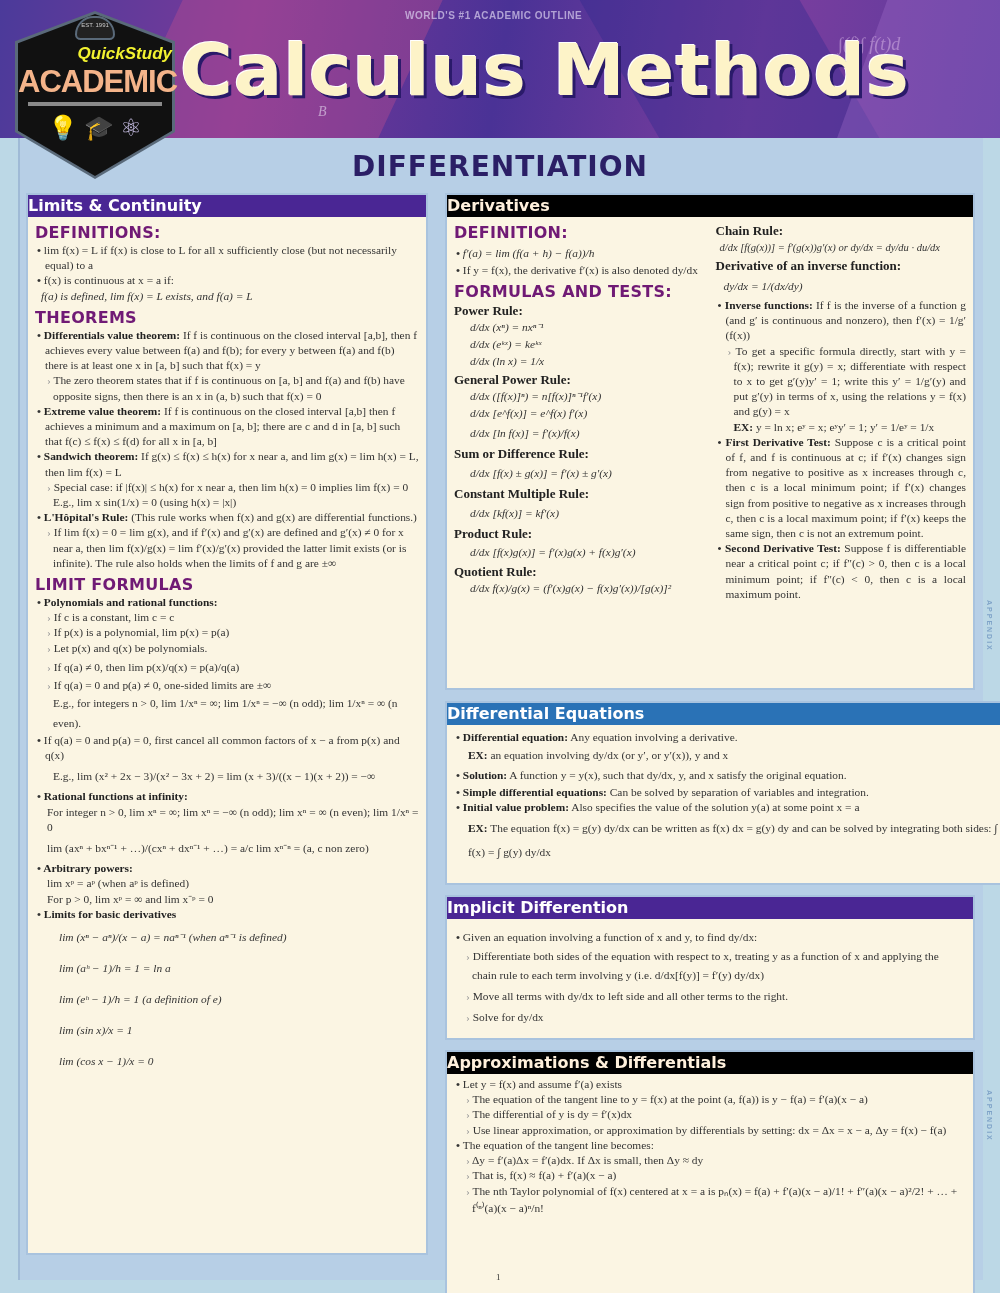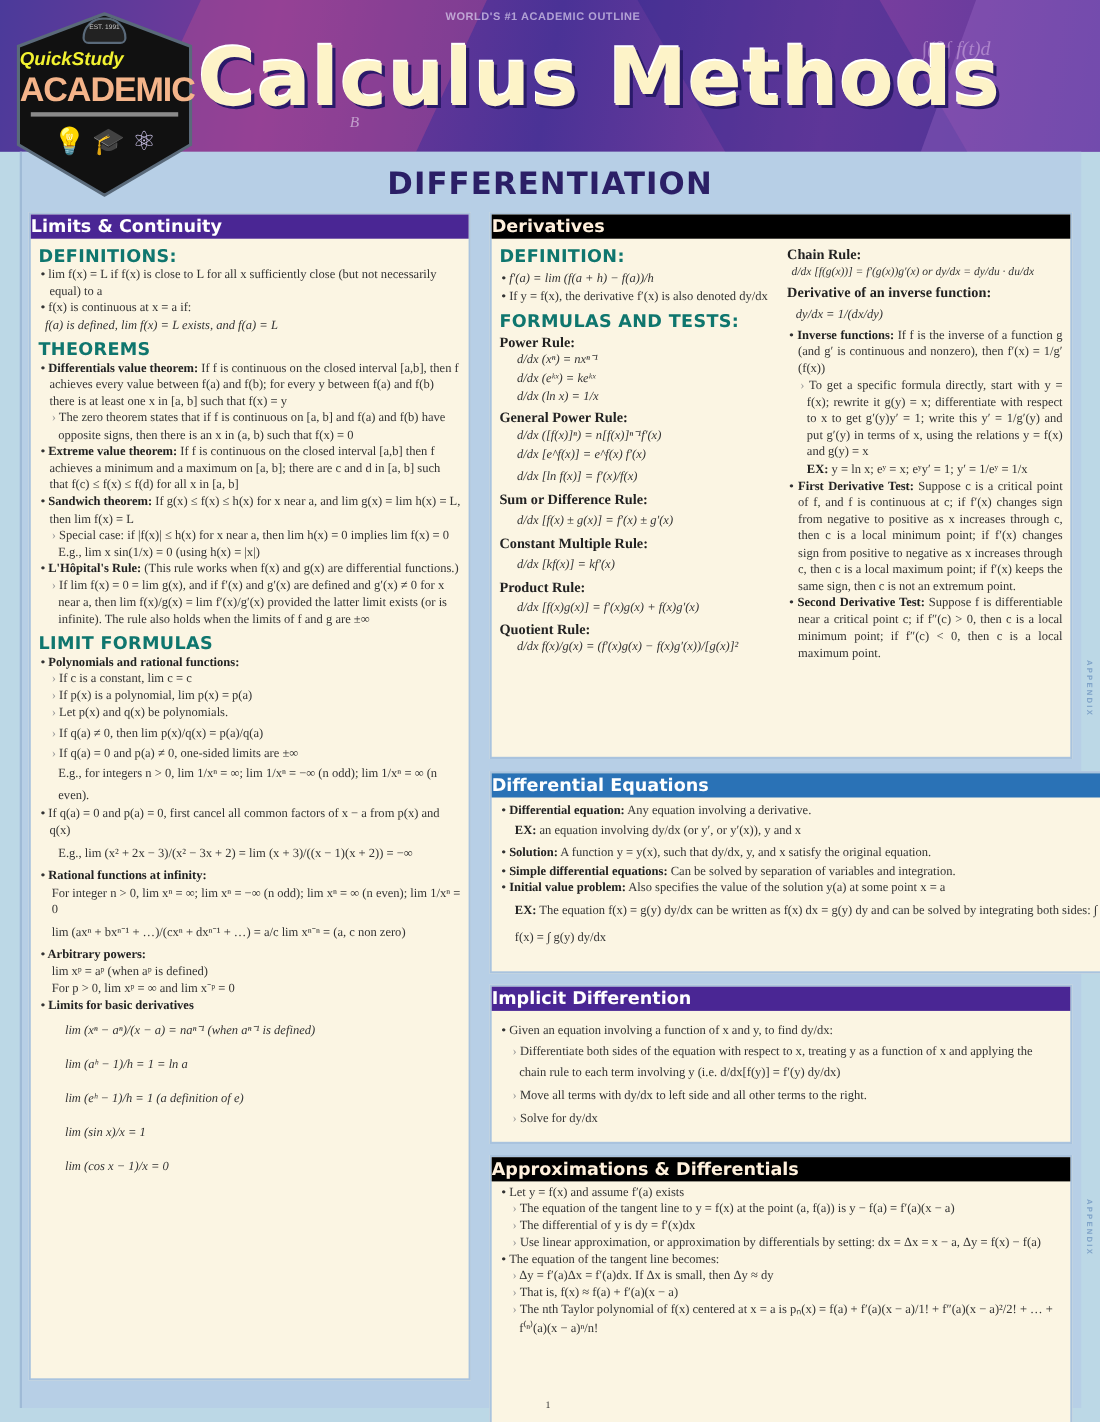--- a/index.html
+++ b/index.html
@@ -11,33 +11,33 @@
 .banner .shape2{position:absolute;left:620px;top:-20px;width:220px;height:180px;background:rgba(40,40,140,.35);transform:skewX(30deg)}
 .banner .shape3{position:absolute;left:860px;top:-10px;width:200px;height:170px;background:rgba(160,110,200,.35);transform:skewX(-20deg)}
 .tagline{position:absolute;left:405px;top:10px;font:bold 10px "Liberation Sans",sans-serif;color:rgba(220,210,240,.7);letter-spacing:.5px}
 .title{position:absolute;left:180px;top:28px;font:900 72px "DejaVu Sans",sans-serif;color:#fdf3c8;letter-spacing:1px;
  text-shadow:3px 3px 0 #2a1a6a,-1px -1px 0 #fff}
 .decor-eq{position:absolute;left:838px;top:34px;font:italic 18px "Liberation Serif",serif;color:rgba(230,200,240,.45)}
 .decor-b{position:absolute;left:318px;top:104px;font:italic 14px "Liberation Serif",serif;color:rgba(230,220,240,.6)}
 .badge{position:absolute;left:18px;top:14px;width:154px;height:162px;z-index:5}
 .badge .hex{position:absolute;inset:0;background:#111;clip-path:polygon(50% 0,100% 18%,100% 72%,50% 100%,0 72%,0 18%);border:none}
 .badge .hex-border{position:absolute;inset:-3px;background:#5a6a7a;clip-path:polygon(50% 0,100% 18%,100% 72%,50% 100%,0 72%,0 18%)}
-.badge .qs{position:absolute;left:0;width:154px;top:30px;text-align:left;font:italic bold 17px "Liberation Sans",sans-serif;color:#f2f230}
+.badge .qs{position:absolute;left:0;width:154px;top:30px;text-align:right;font:italic bold 17px "Liberation Sans",sans-serif;color:#f2f230}
 .badge .ac{position:absolute;left:0;width:154px;top:50px;text-align:center;font:bold 31px "Liberation Sans",sans-serif;color:#f4b48a;letter-spacing:-1px}
 .badge .bar{position:absolute;left:10px;width:134px;top:88px;height:4px;background:#8a8a8a}
 .badge .icons{position:absolute;left:0;width:154px;top:100px;text-align:center;font-size:24px;color:#c9c0e6}
 .badge .ring{position:absolute;left:57px;top:2px;width:40px;height:24px;border-radius:20px 20px 6px 6px;background:#222;border:2px solid #5a6a7a;font:6px "Liberation Sans",sans-serif;color:#ccc;text-align:center;line-height:8px;padding-top:3px}
 .page{position:absolute;left:18px;top:138px;width:965px;height:1142px;background:#b7cfe6;border-left:2px solid #9fbad6}
 .section-title{position:absolute;left:0;width:1000px;top:150px;text-align:center;font:bold 28px "DejaVu Sans",sans-serif;color:#2b1f66;letter-spacing:1px}
 .col{position:absolute;background:#fbf5e3;border:2px solid #a9c3de}
 .hdr{height:22px;text-align:left;font:bold 16px "DejaVu Sans",sans-serif;color:#fff;line-height:22px}
 .hdr.purple{background:#4a2694}
 .hdr.orange{background:#000000;color:#fff0dc}
 .hdr.blue{background:#2a72b6}
-.sub{font:bold 16px "DejaVu Sans",sans-serif;color:#0f766e;margin:4px 0 1px 0;letter-spacing:.3px}
+.sub{font:bold 16px "DejaVu Sans",sans-serif;color:#701a75;margin:4px 0 1px 0;letter-spacing:.3px}
 .rule{font-weight:bold;font-size:13px;color:#222;margin-top:2px}
 .txt{font-size:11.4px;line-height:15.2px;color:#333}
 .txt b{color:#222}
 .bul{padding-left:10px;text-indent:-8px}
 .bul::before{content:"• ";font-weight:bold}
 .sb{padding-left:18px;text-indent:-6px}
 .sb::before{content:"› ";color:#999}
 .ind{padding-left:18px}
 .formula{font-style:italic;font-size:11.4px;line-height:17px;padding-left:16px;color:#333}
 .inner{padding:2px 7px 0 7px}

